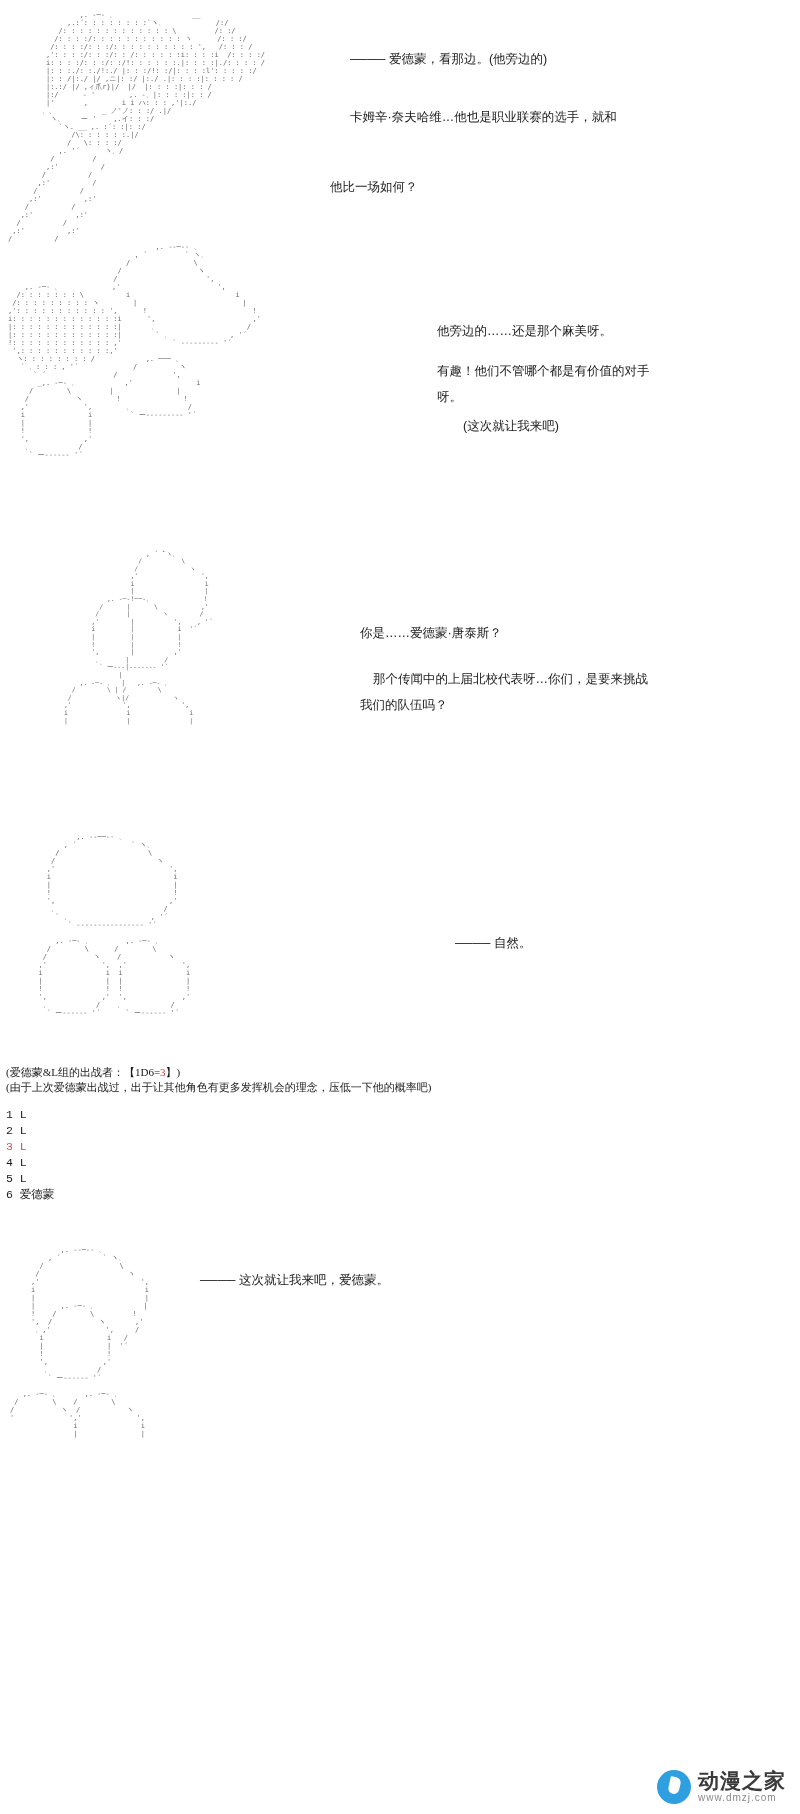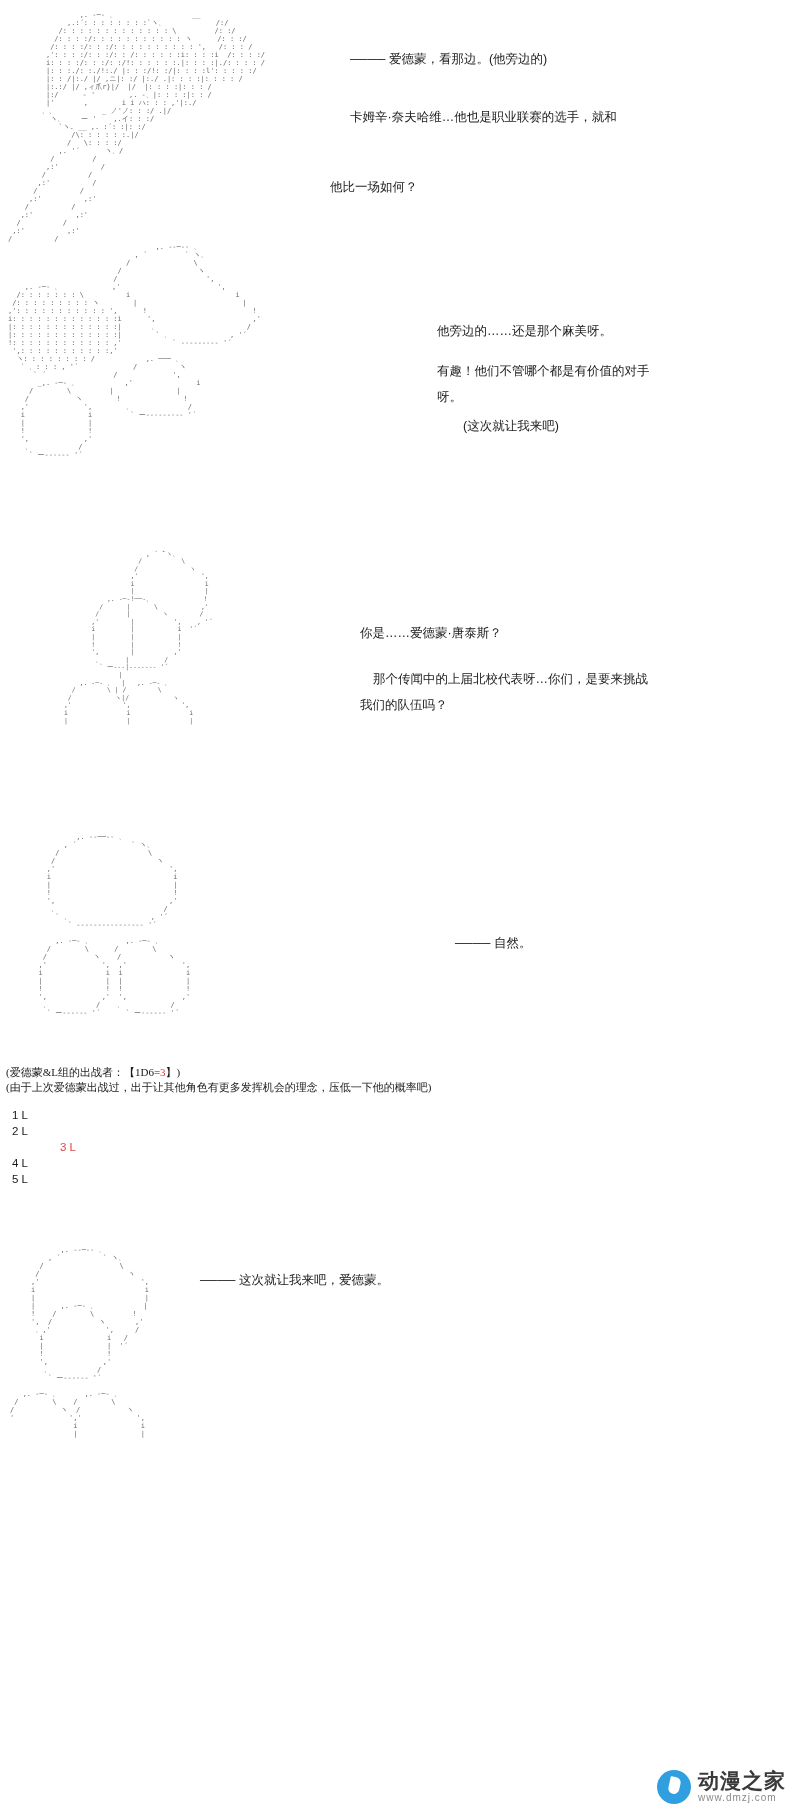--- a/index.html
+++ b/index.html
@@ -48,30 +48,29 @@
     font-family: Liberation Serif, serif;
     font-size: 11px;
     line-height: 15px;
     color: #1a1a1a;
     padding-left: 6px;
   }
   .roll-red {
     color: #e03030;
   }
   .roll-list {
-    font-family: Liberation Sans, sans-serif;
+    font-family: Liberation Mono, monospace;
     font-size: 11.5px;
     line-height: 16px;
     color: #1a1a1a;
-    padding-left: 12px;
+    padding-left: 6px;
     margin-top: 12px;
   }
   .roll-list .hit {
     color: #d94a4a;
-    margin-left: 48px;
   }
   .watermark {
     position: absolute;
     right: 14px;
     bottom: 10px;
     display: flex;
     align-items: center;
     gap: 7px;
   }
   .wm-icon {
@@ -241,20 +240,21 @@
     <div class="roll-block">
       <span>(爱德蒙&amp;L组的出战者：【1D6=</span><span class="roll-red">3</span><span>】)</span>
     </div>
     <div class="roll-block">(由于上次爱德蒙出战过，出于让其他角色有更多发挥机会的理念，压低一下他的概率吧)</div>
     <div class="roll-list">
       <div><span>1</span> <span>L</span></div>
       <div><span>2</span> <span>L</span></div>
       <div class="hit"><span>3</span> <span>L</span></div>
       <div><span>4</span> <span>L</span></div>
       <div><span>5</span> <span>L</span></div>
+      <div><span>6</span> <span>爱德蒙</span></div>
     </div>
   </div>
 
   <div class="scene" style="height:520px;">
     <pre class="aa" style="position:absolute;left:10px;top:14px;">            ,. -‐─‐- 、
          , ´          ` ヽ、
        /                  \
       /                     ヽ
      ,'                        ',
      i                          i

